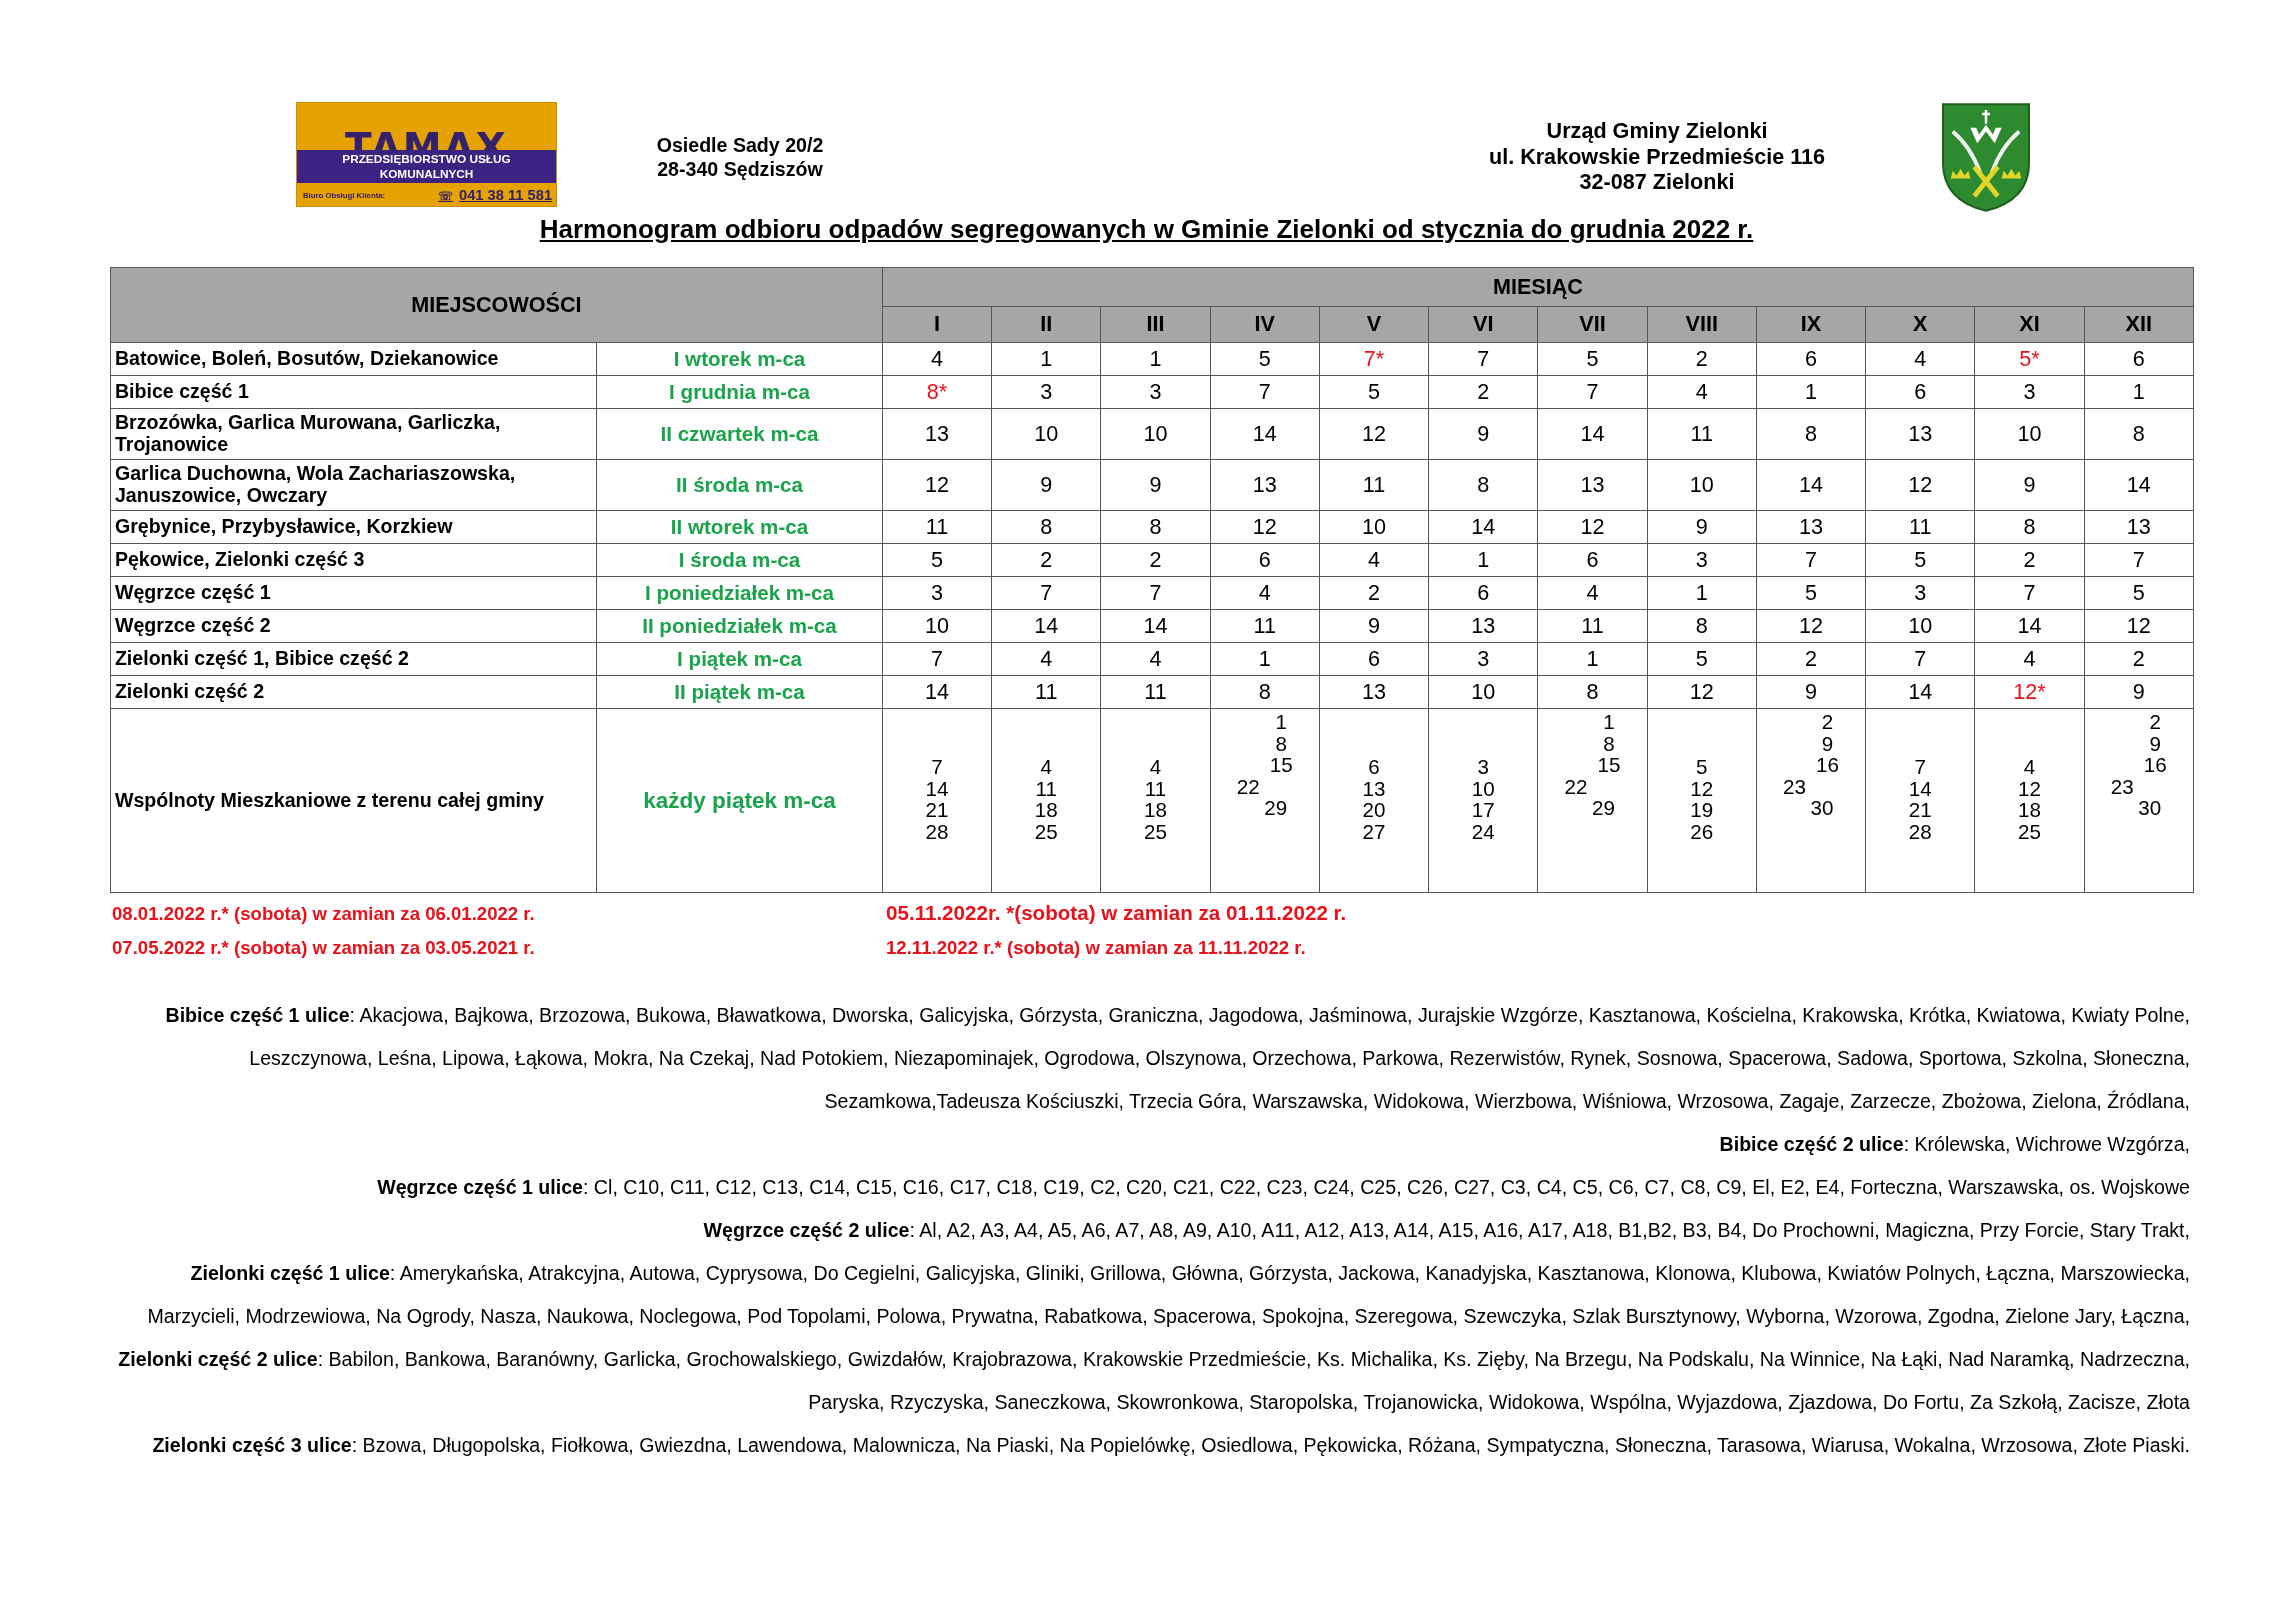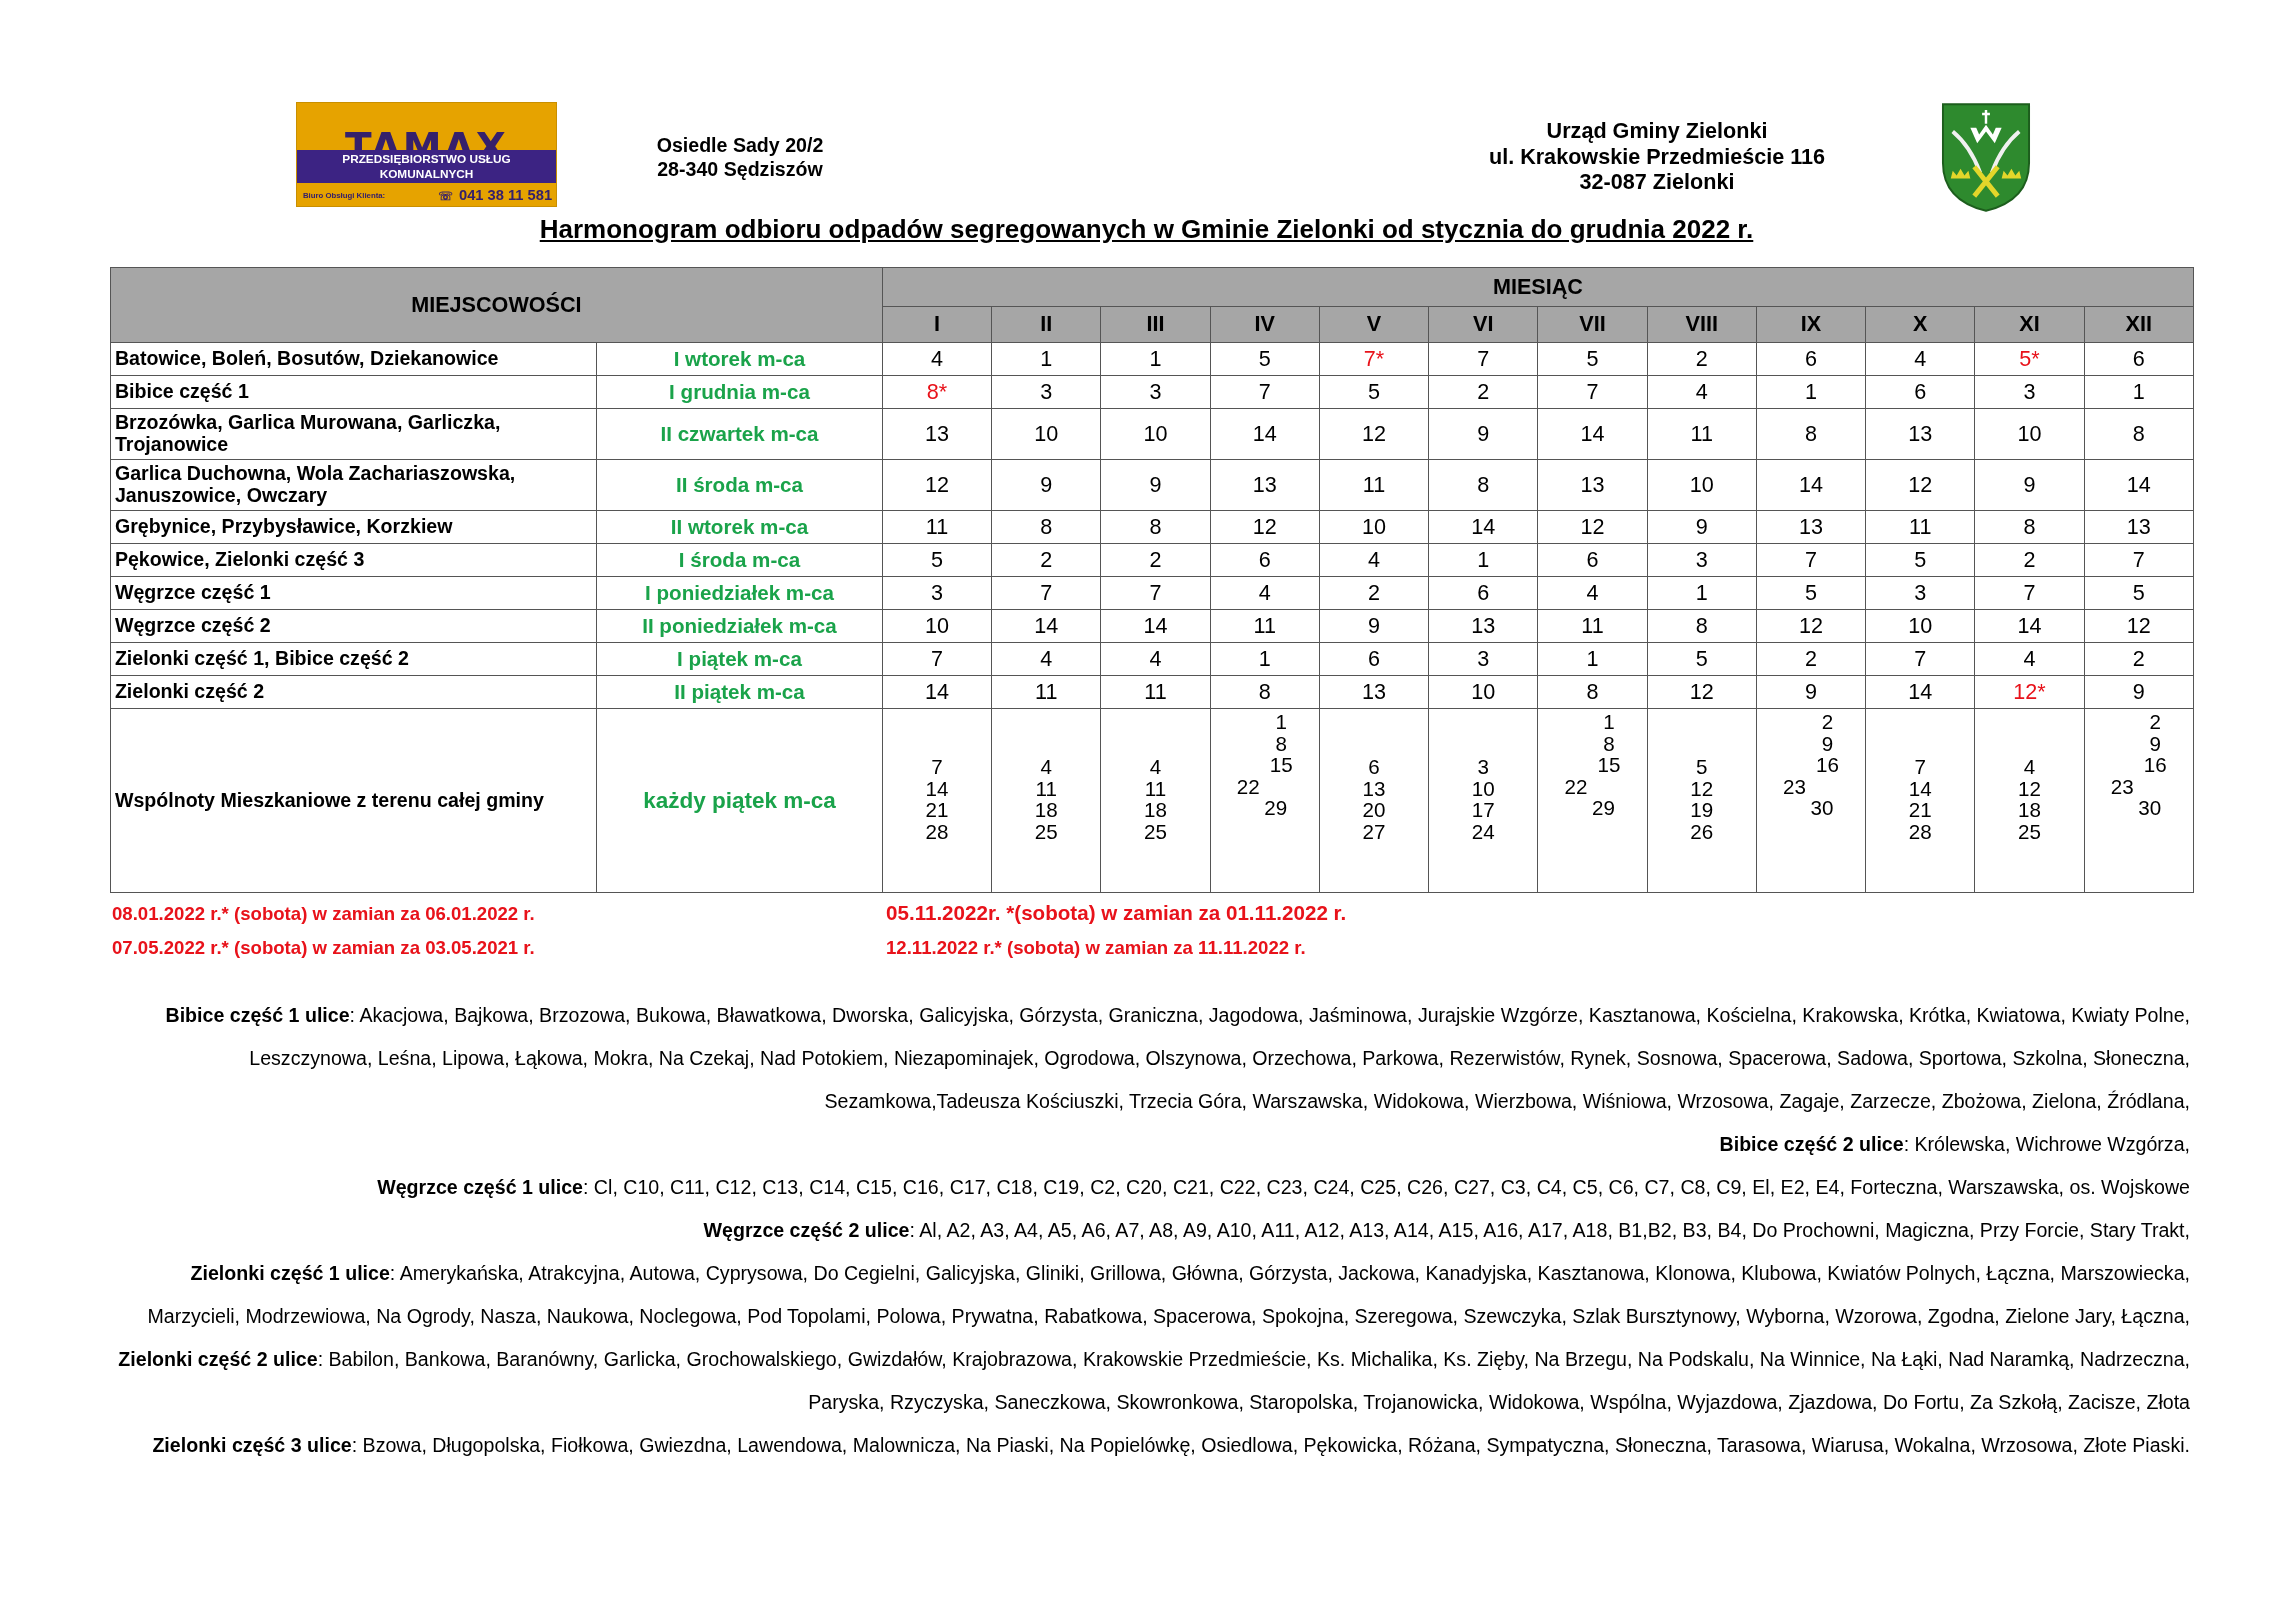--- a/index.html
+++ b/index.html
@@ -1,21 +1,21 @@
 <!DOCTYPE html>
 <html><head>
 <meta charset="utf-8">
 <style>
   html, body { margin:0; padding:0; background:#fff; }
   body { width:2293px; height:1621px; position:relative; font-family:"Liberation Sans", sans-serif; color:#000; overflow:hidden; }
   .logo-tamax { position:absolute; left:296px; top:102px; width:261px; height:105px; background:#e6a300; box-sizing:border-box; border:1px solid #c98f00; }
   .logo-tamax .brand { position:absolute; left:0; right:0; top:22px; text-align:center; font-family:"DejaVu Sans", sans-serif; font-weight:bold; font-size:39px; color:#35206b; letter-spacing:2px; }
   .logo-tamax .band { position:absolute; left:0; right:0; top:47px; height:33px; background:#3c2383; color:#fff; text-align:center; font-weight:bold; font-size:11.8px; line-height:14.7px; padding-top:2px; box-sizing:border-box; }
   .logo-tamax .foot { position:absolute; left:5.9px; right:3.9px; top:84px; font-size:7.8px; font-weight:bold; color:#35206b; display:flex; align-items:center; justify-content:space-between; }
-  .logo-tamax .foot .phone { font-size:14.7px; font-weight:bold; color:#35206b; }
+  .logo-tamax .foot .phone { font-size:14.7px; font-weight:bold; color:#35206b;text-decoration:underline; }
   .logo-tamax .foot .ph-icon { font-size:11.8px; margin-right:5.9px; }
   .addr-left { position:absolute; left:588px; top:134px; width:304px; text-align:center; font-weight:bold; font-size:19.6px; line-height:23.5px; }
   .addr-right { position:absolute; left:1402px; top:118px; width:510px; text-align:center; font-weight:bold; font-size:21.6px; line-height:25.5px; }
   .crest { position:absolute; left:1941px; top:102px; width:90px; height:111px; }
   .title { position:absolute; left:0; right:0; top:214px; text-align:center; font-weight:bold; font-size:26px; text-decoration:underline; }
   table.sched { position:absolute; left:110px; top:267px; width:2084px; border-collapse:collapse; font-size:21.6px; }
   table.sched td, table.sched th { border:1px solid #555; padding:0; }
   table.sched th { background:#a6a6a6; font-weight:bold; font-size:21.6px; }
   .th-loc { height:74px; }
   .th-month { height:37px; }

